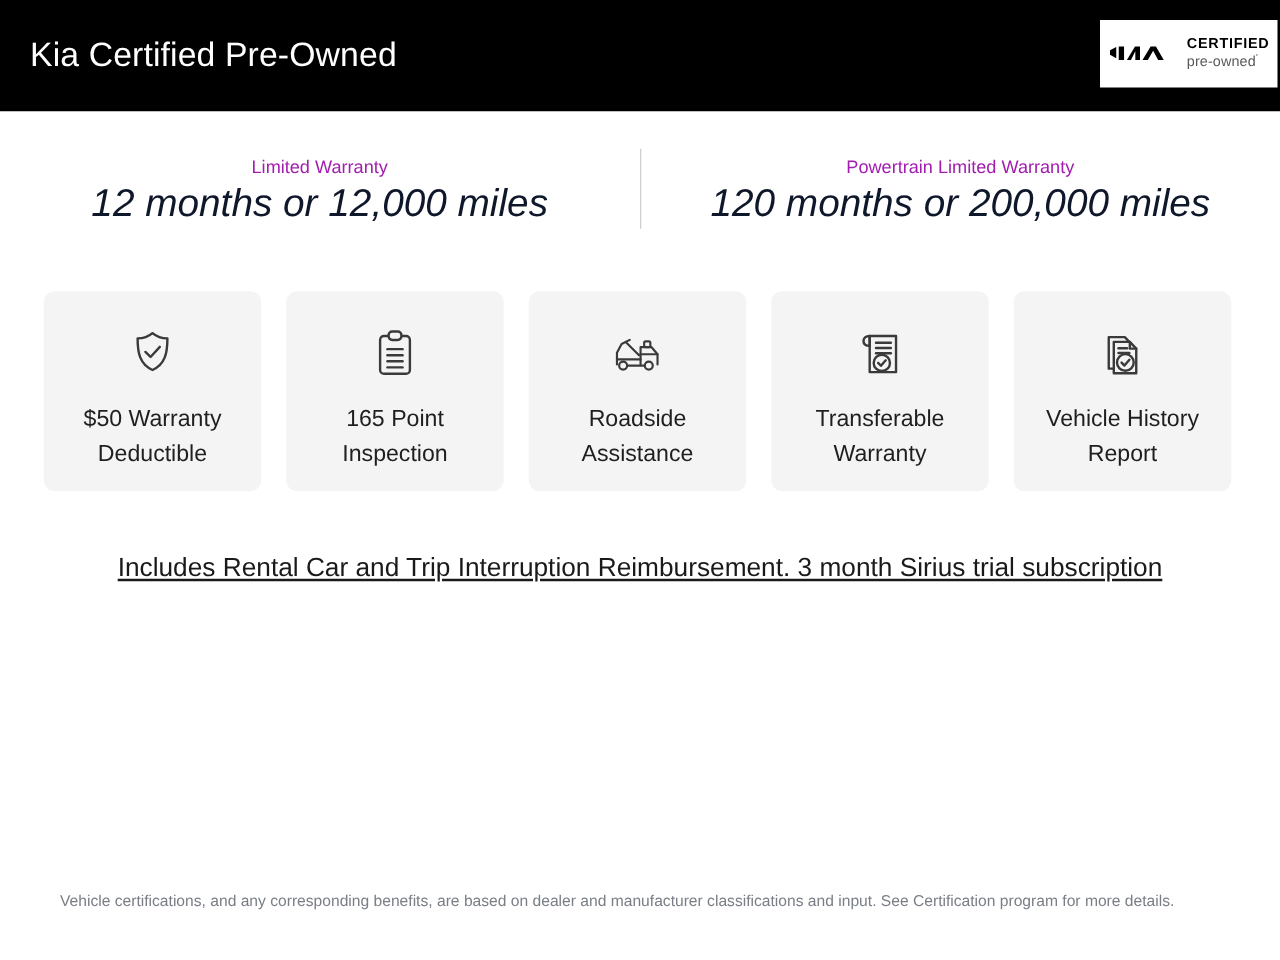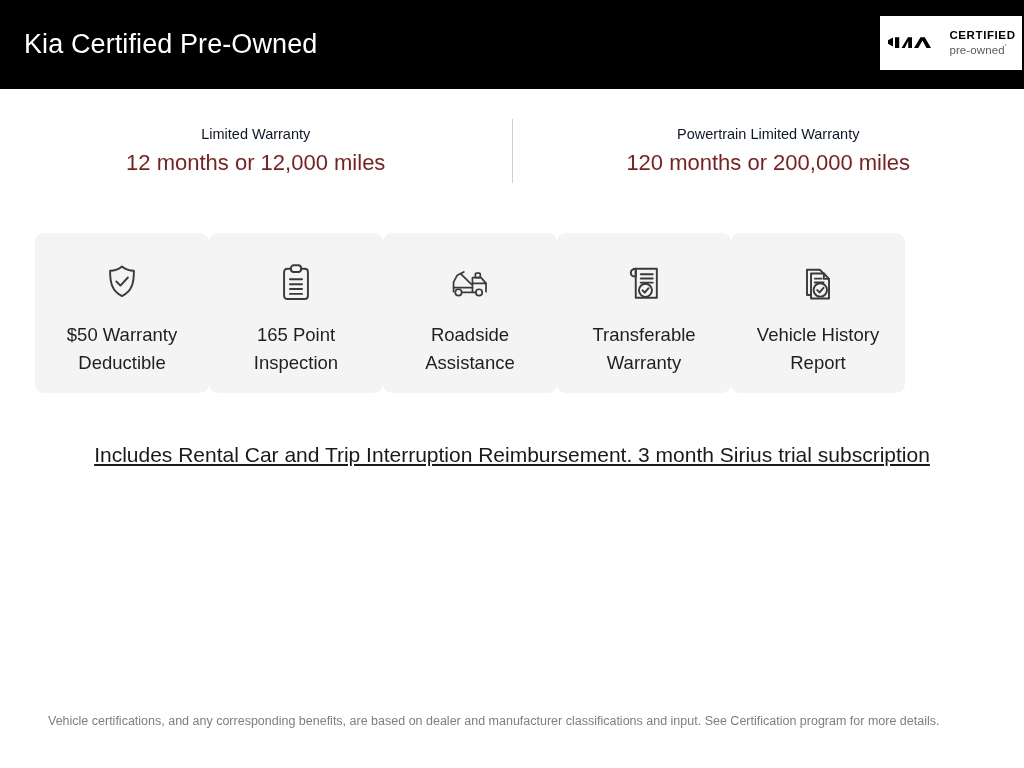--- a/index.html
+++ b/index.html
@@ -89,44 +89,46 @@
     height: 72px;
     display: flex;
     align-items: center;
   }
   .warranty-col {
     flex: 1 1 0;
     text-align: center;
   }
   .warranty-label {
     font-size: 14.5px;
+    color: #a21caf;
+    line-height: 22px;
+  }
+  .warranty-value {
+    font-size: 31px;
     color: #0f172a;
-    line-height: 22px;
-  }
-  .warranty-value {
-    font-size: 22px;
-    color: #7f1d1d;
     line-height: 32px;
     margin-top: 2px;
     font-weight: 400;
+    font-style: italic;
   }
   .warranty-divider {
     width: 1px;
     height: 64px;
     background: #cfcfcf;
     flex: 0 0 1px;
   }
 
   
   .cards {
     position: absolute;
     left: 35px;
     top: 233px;
     width: 954px;
     display: flex;
+    gap: 20px;
   }
   .card {
     width: 174px;
     height: 160px;
     background: #f4f4f4;
     border-radius: 9px;
     display: flex;
     flex-direction: column;
     align-items: center;
   }

